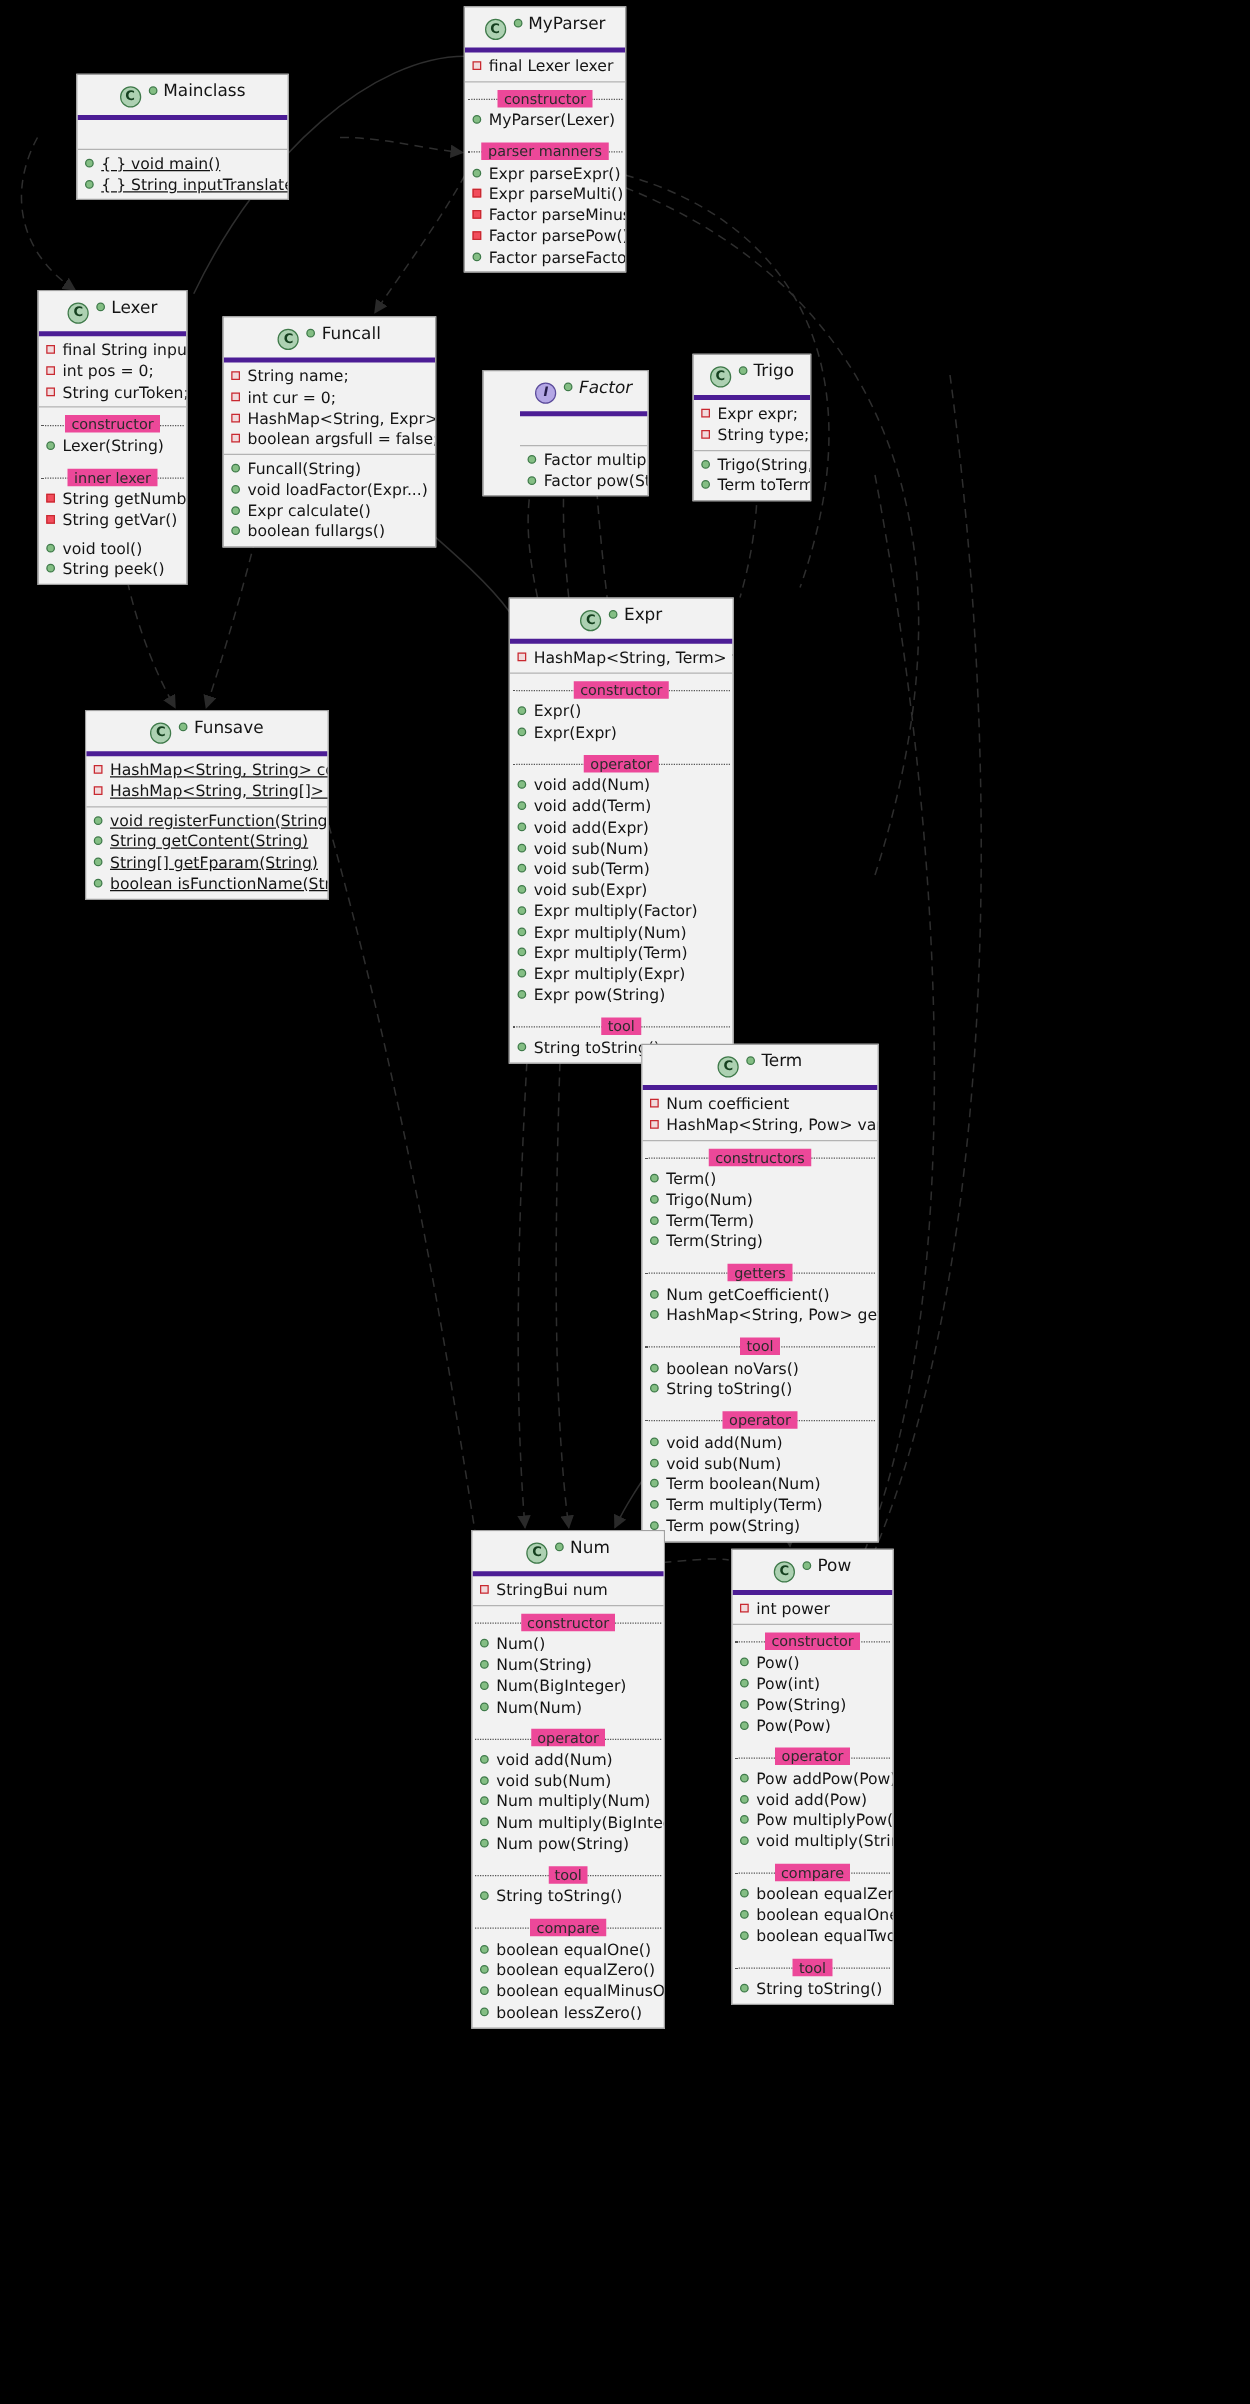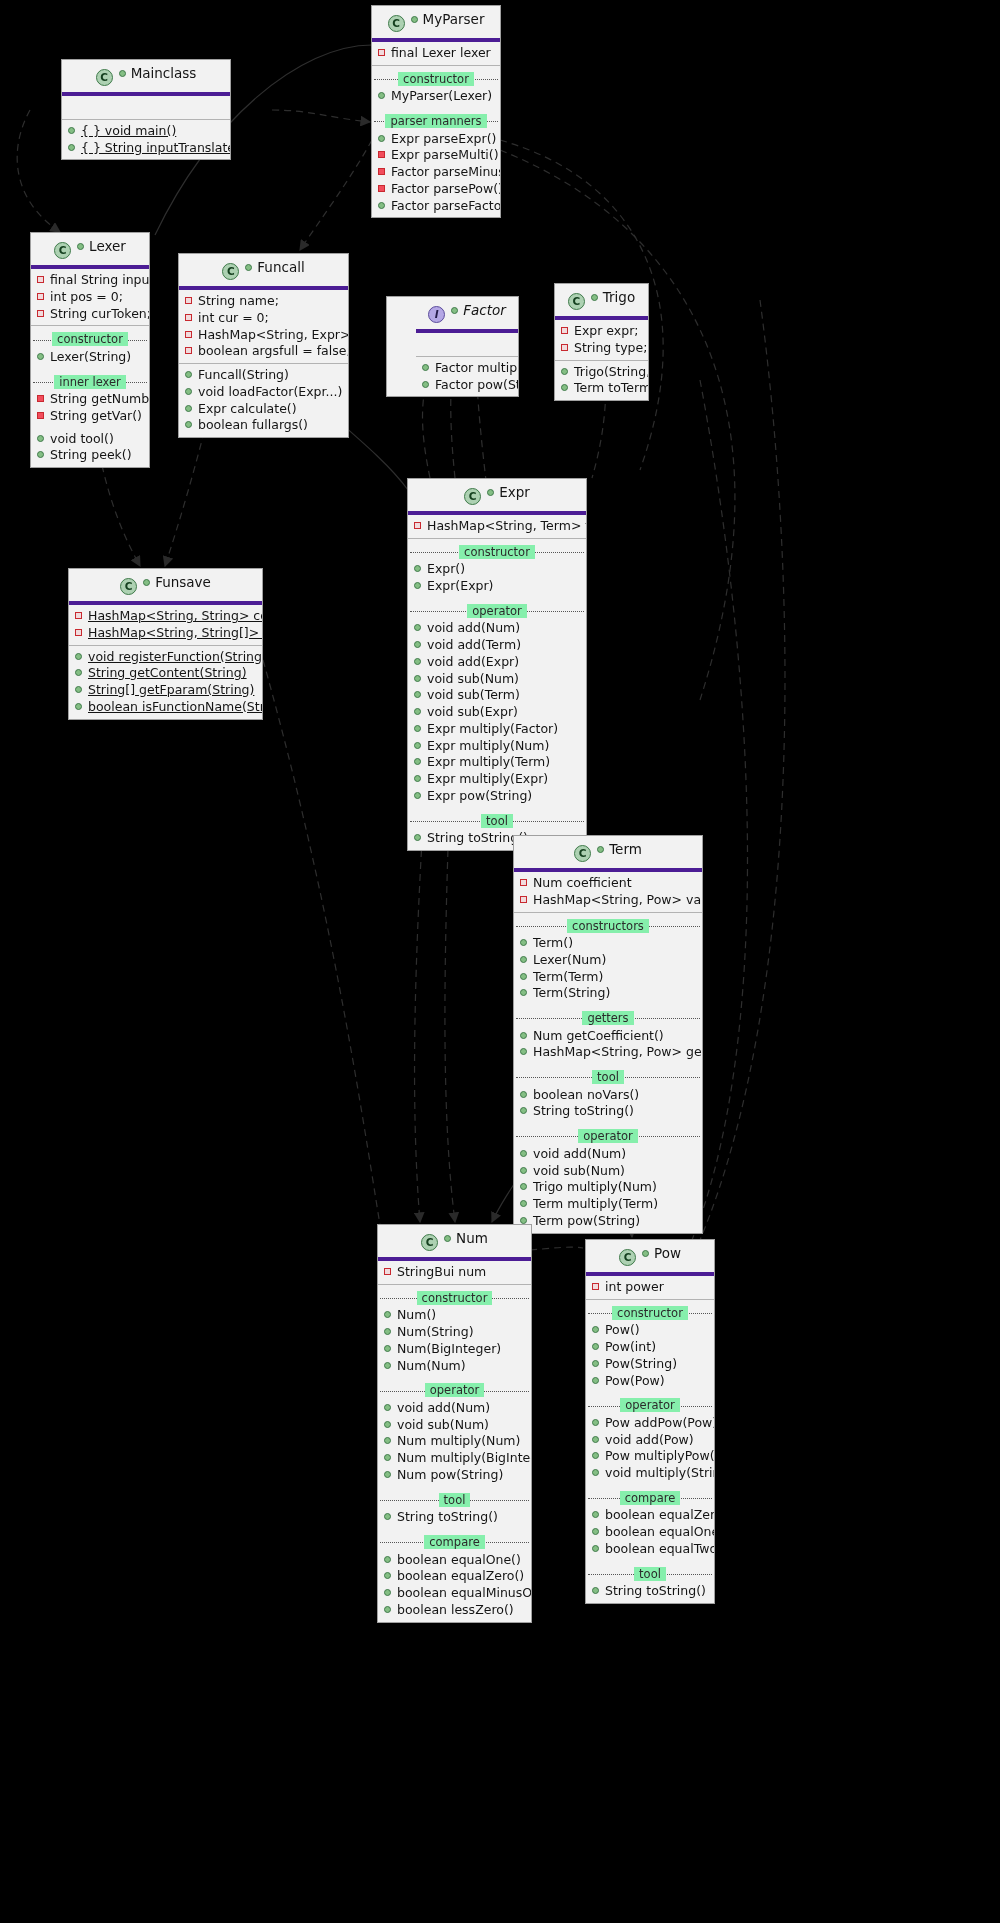--- a/index.html
+++ b/index.html
@@ -92,21 +92,21 @@
   }
   .sep {
     position: relative;
     text-align: center;
     font-size: 11.5px;
     color: #2b2b2b;
     padding: 2px 0 1px 0;
     margin: 2px 0 1px 0;
   }
   .sep .lbl {
-    background: #86efac;
+    background: #ec4899;
     padding: 0 5px;
     position: relative;
     z-index: 2;
   }
   .sep::before {
     content:"";
     position:absolute; left:2px; right:2px; top:50%;
     border-top: 1px dotted #555;
     z-index: 1;
   }
@@ -299,39 +299,39 @@
       </div>
       <div class="uml-class" style="left: 513px; top: 835px; width: 190px;">
         <div class="uml-header"><span class="cicon">C</span><span class="pubdot"></span><span class="title-text">Term</span></div>
         <div class="uml-section fields">
           <div class="memrow"><span class="priv-sq"></span><span class="mtext">Num coefficient</span></div>
           <div class="memrow"><span class="priv-sq"></span><span class="mtext">HashMap&lt;String, Pow&gt; vars;</span></div>
         </div>
         <div class="uml-section">
           <div class="sep"><span class="lbl">constructors</span></div>
           <div class="memrow"><span class="pub-c"></span><span class="mtext">Term()</span></div>
-          <div class="memrow"><span class="pub-c"></span><span class="mtext">Lexer(Num)</span></div>
+          <div class="memrow"><span class="pub-c"></span><span class="mtext">Trigo(Num)</span></div>
           <div class="memrow"><span class="pub-c"></span><span class="mtext">Term(Term)</span></div>
           <div class="memrow"><span class="pub-c"></span><span class="mtext">Term(String)</span></div>
         </div>
         <div class="uml-section">
           <div class="sep"><span class="lbl">getters</span></div>
           <div class="memrow"><span class="pub-c"></span><span class="mtext">Num getCoefficient()</span></div>
           <div class="memrow"><span class="pub-c"></span><span class="mtext">HashMap&lt;String, Pow&gt; getVar</span></div>
         </div>
         <div class="uml-section">
           <div class="sep"><span class="lbl">tool</span></div>
           <div class="memrow"><span class="pub-c"></span><span class="mtext">boolean noVars()</span></div>
           <div class="memrow"><span class="pub-c"></span><span class="mtext">String toString()</span></div>
         </div>
         <div class="uml-section">
           <div class="sep"><span class="lbl">operator</span></div>
           <div class="memrow"><span class="pub-c"></span><span class="mtext">void add(Num)</span></div>
           <div class="memrow"><span class="pub-c"></span><span class="mtext">void sub(Num)</span></div>
-          <div class="memrow"><span class="pub-c"></span><span class="mtext">Trigo multiply(Num)</span></div>
+          <div class="memrow"><span class="pub-c"></span><span class="mtext">Term boolean(Num)</span></div>
           <div class="memrow"><span class="pub-c"></span><span class="mtext">Term multiply(Term)</span></div>
           <div class="memrow"><span class="pub-c"></span><span class="mtext">Term pow(String)</span></div>
         </div>
       </div>
       <div class="uml-class" style="left: 377px; top: 1224px; width: 155px;">
         <div class="uml-header"><span class="cicon">C</span><span class="pubdot"></span><span class="title-text">Num</span></div>
         <div class="uml-section fields">
           <div class="memrow"><span class="priv-sq"></span><span class="mtext">StringBui num</span></div>
         </div>
         <div class="uml-section">

